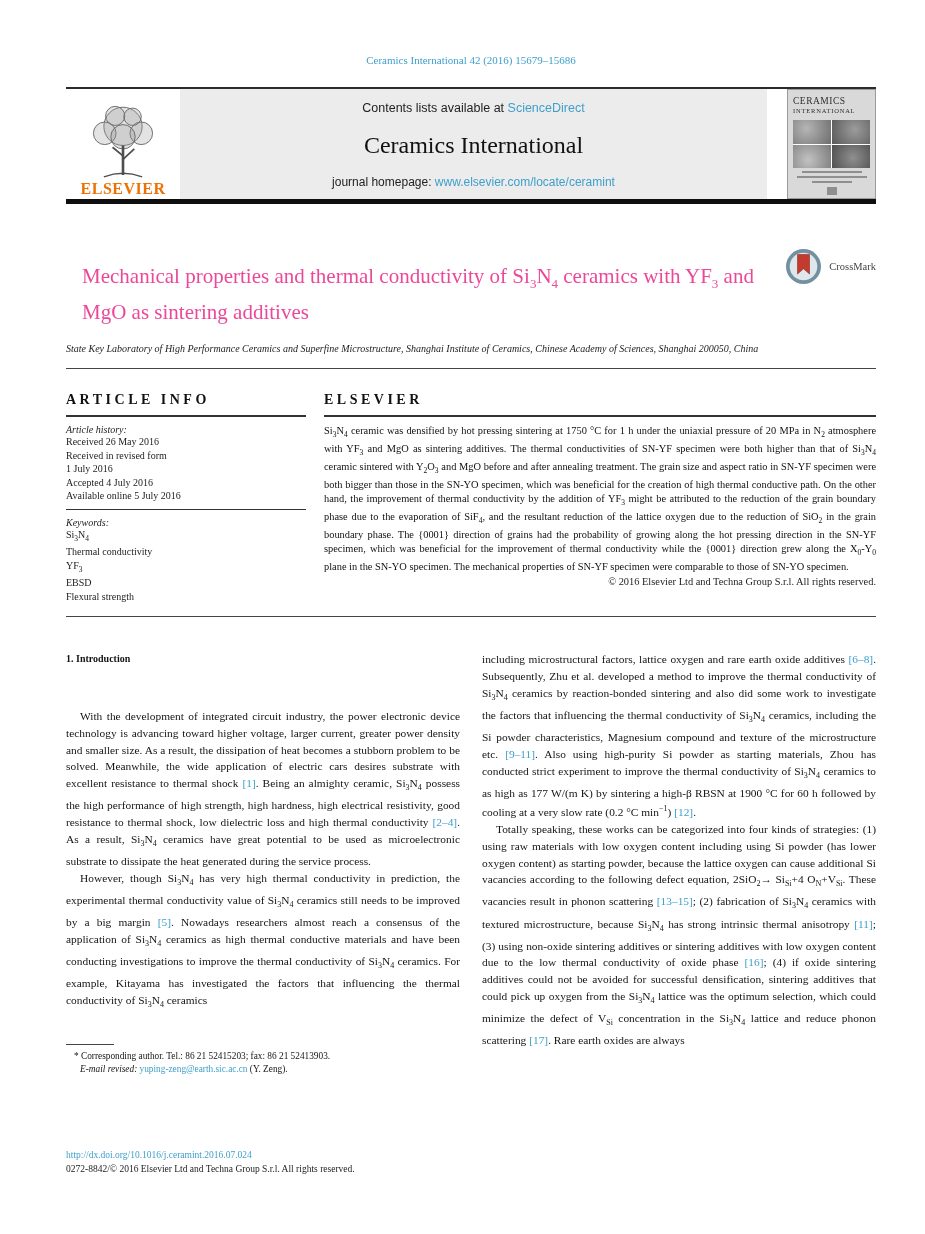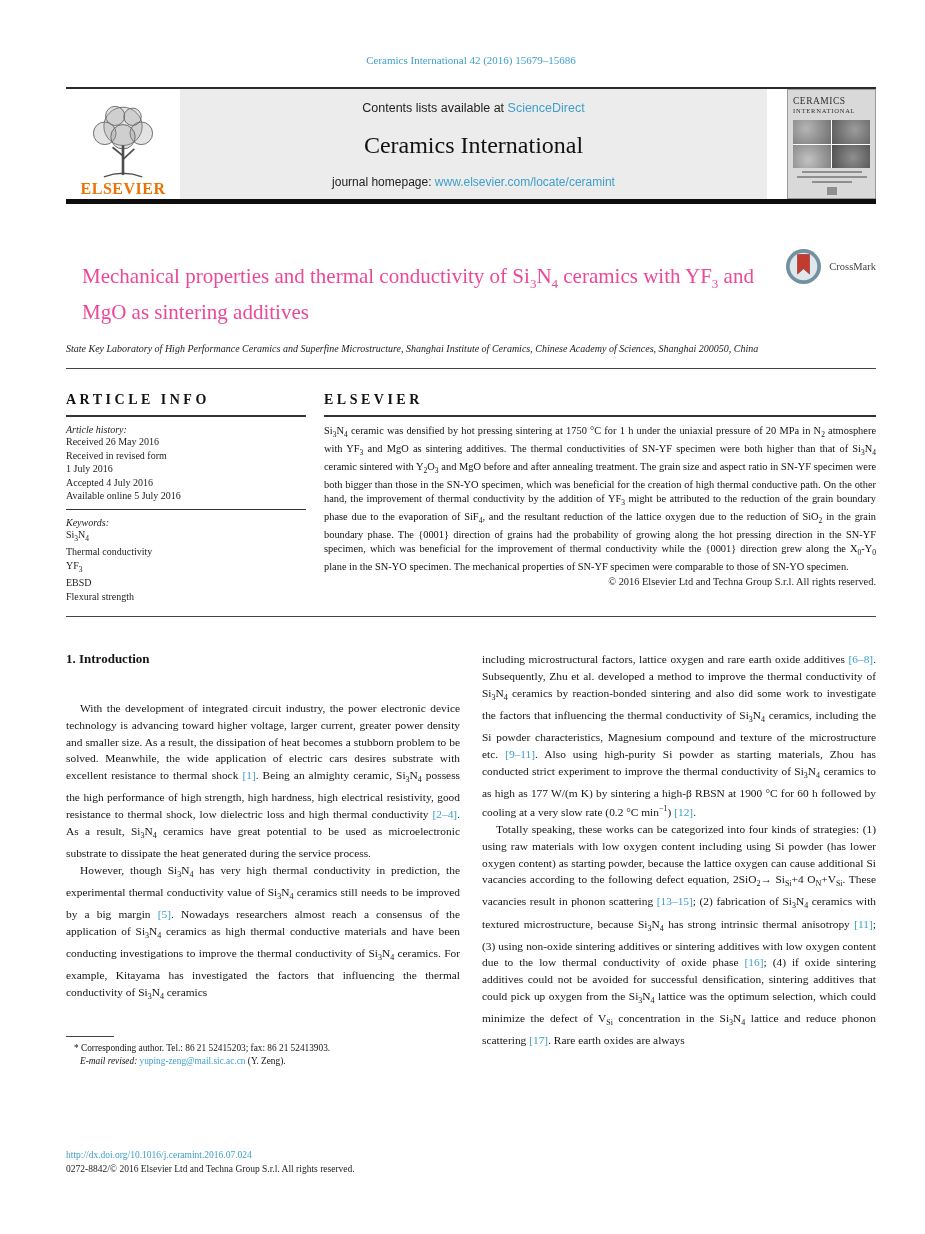--- a/index.html
+++ b/index.html
@@ -65,21 +65,21 @@
   .mid-rule { margin-top:6px; height:1px; background:#333; }
   .abs-text { margin:7px 0 0 0; font-size:10.4px; line-height:13.9px; text-align:justify; color:#111; }
   .abs-text sub, .info-line sub { font-size:7.5px; }
   .abs-copyright { margin-top:2px; text-align:right; font-size:10.4px; }
 
   .rule-2 { margin-top:13px; height:1px; background:#444; }
 
   
   .body-row { display:flex; gap:22px; padding-top:34px; }
   .body-col { flex:1; font-size:11.4px; line-height:16.8px; text-align:justify; color:#141414; }
-  .section-heading { font-size:13px; font-weight:bold; margin:0 0 32px 0; text-align:left; }
+  .section-heading { font-size:10px; font-weight:bold; margin:0 0 40px 0; text-align:left; }
   .body-col p { margin:0; text-indent:14px; }
   .body-col p.cont { text-indent:0; }
   .body-col sub { font-size:8px; }
   .body-col sup { font-size:8px; }
   .ref { color:#3f9fca; cursor:pointer; }
 
   
   .footnote { margin-top:30px; font-size:9.3px; line-height:13px; text-align:left; text-indent:0; }
   .fn-rule { width:48px; height:1px; background:#444; margin-bottom:5px; }
   .fn-line1 { padding-left:8px; }
@@ -199,21 +199,21 @@
     <div class="body-row">
       <div class="body-col">
         <h2 class="section-heading">1. Introduction</h2>
         <p>With the development of integrated circuit industry, the power electronic device technology is advancing toward higher voltage, larger current, greater power density and smaller size. As a result, the dissipation of heat becomes a stubborn problem to be solved. Meanwhile, the wide application of electric cars desires substrate with excellent resistance to thermal shock <span class="ref">[1]</span>. Being an almighty ceramic, Si<sub>3</sub>N<sub>4</sub> possess the high performance of high strength, high hardness, high electrical resistivity, good resistance to thermal shock, low dielectric loss and high thermal conductivity <span class="ref">[2–4]</span>. As a result, Si<sub>3</sub>N<sub>4</sub> ceramics have great potential to be used as microelectronic substrate to dissipate the heat generated during the service process.</p>
         <p>However, though Si<sub>3</sub>N<sub>4</sub> has very high thermal conductivity in prediction, the experimental thermal conductivity value of Si<sub>3</sub>N<sub>4</sub> ceramics still needs to be improved by a big margin <span class="ref">[5]</span>. Nowadays researchers almost reach a consensus of the application of Si<sub>3</sub>N<sub>4</sub> ceramics as high thermal conductive materials and have been conducting investigations to improve the thermal conductivity of Si<sub>3</sub>N<sub>4</sub> ceramics. For example, Kitayama has investigated the factors that influencing the thermal conductivity of Si<sub>3</sub>N<sub>4</sub> ceramics</p>
         <div class="footnote">
           <div class="fn-rule"></div>
           <div class="fn-line1">* Corresponding author. Tel.: 86 21 52415203; fax: 86 21 52413903.</div>
           <div class="fn-line2">
             <span class="fn-email-label">E-mail revised:</span>
-            <span class="link">yuping-zeng@mail.sic.ac.cn</span>
+            <span class="link">yuping-zeng@earth.sic.ac.cn</span>
             <span>(Y. Zeng).</span>
           </div>
         </div>
       </div>
 
       <div class="body-col">
         <p class="cont">including microstructural factors, lattice oxygen and rare earth oxide additives <span class="ref">[6–8]</span>. Subsequently, Zhu et al. developed a method to improve the thermal conductivity of Si<sub>3</sub>N<sub>4</sub> ceramics by reaction-bonded sintering and also did some work to investigate the factors that influencing the thermal conductivity of Si<sub>3</sub>N<sub>4</sub> ceramics, including the Si powder characteristics, Magnesium compound and texture of the microstructure etc. <span class="ref">[9–11]</span>. Also using high-purity Si powder as starting materials, Zhou has conducted strict experiment to improve the thermal conductivity of Si<sub>3</sub>N<sub>4</sub> ceramics to as high as 177 W/(m K) by sintering a high-β RBSN at 1900 °C for 60 h followed by cooling at a very slow rate (0.2 °C min<sup>−1</sup>) <span class="ref">[12]</span>.</p>
         <p>Totally speaking, these works can be categorized into four kinds of strategies: (1) using raw materials with low oxygen content including using Si powder (has lower oxygen content) as starting powder, because the lattice oxygen can cause additional Si vacancies according to the following defect equation, 2SiO<sub>2</sub>→ Si<sub>Si</sub>+4 O<sub>N</sub>+V<sub>Si</sub>. These vacancies result in phonon scattering <span class="ref">[13–15]</span>; (2) fabrication of Si<sub>3</sub>N<sub>4</sub> ceramics with textured microstructure, because Si<sub>3</sub>N<sub>4</sub> has strong intrinsic thermal anisotropy <span class="ref">[11]</span>; (3) using non-oxide sintering additives or sintering additives with low oxygen content due to the low thermal conductivity of oxide phase <span class="ref">[16]</span>; (4) if oxide sintering additives could not be avoided for successful densification, sintering additives that could pick up oxygen from the Si<sub>3</sub>N<sub>4</sub> lattice was the optimum selection, which could minimize the defect of V<sub>Si</sub> concentration in the Si<sub>3</sub>N<sub>4</sub> lattice and reduce phonon scattering <span class="ref">[17]</span>. Rare earth oxides are always</p>
       </div>
     </div>

